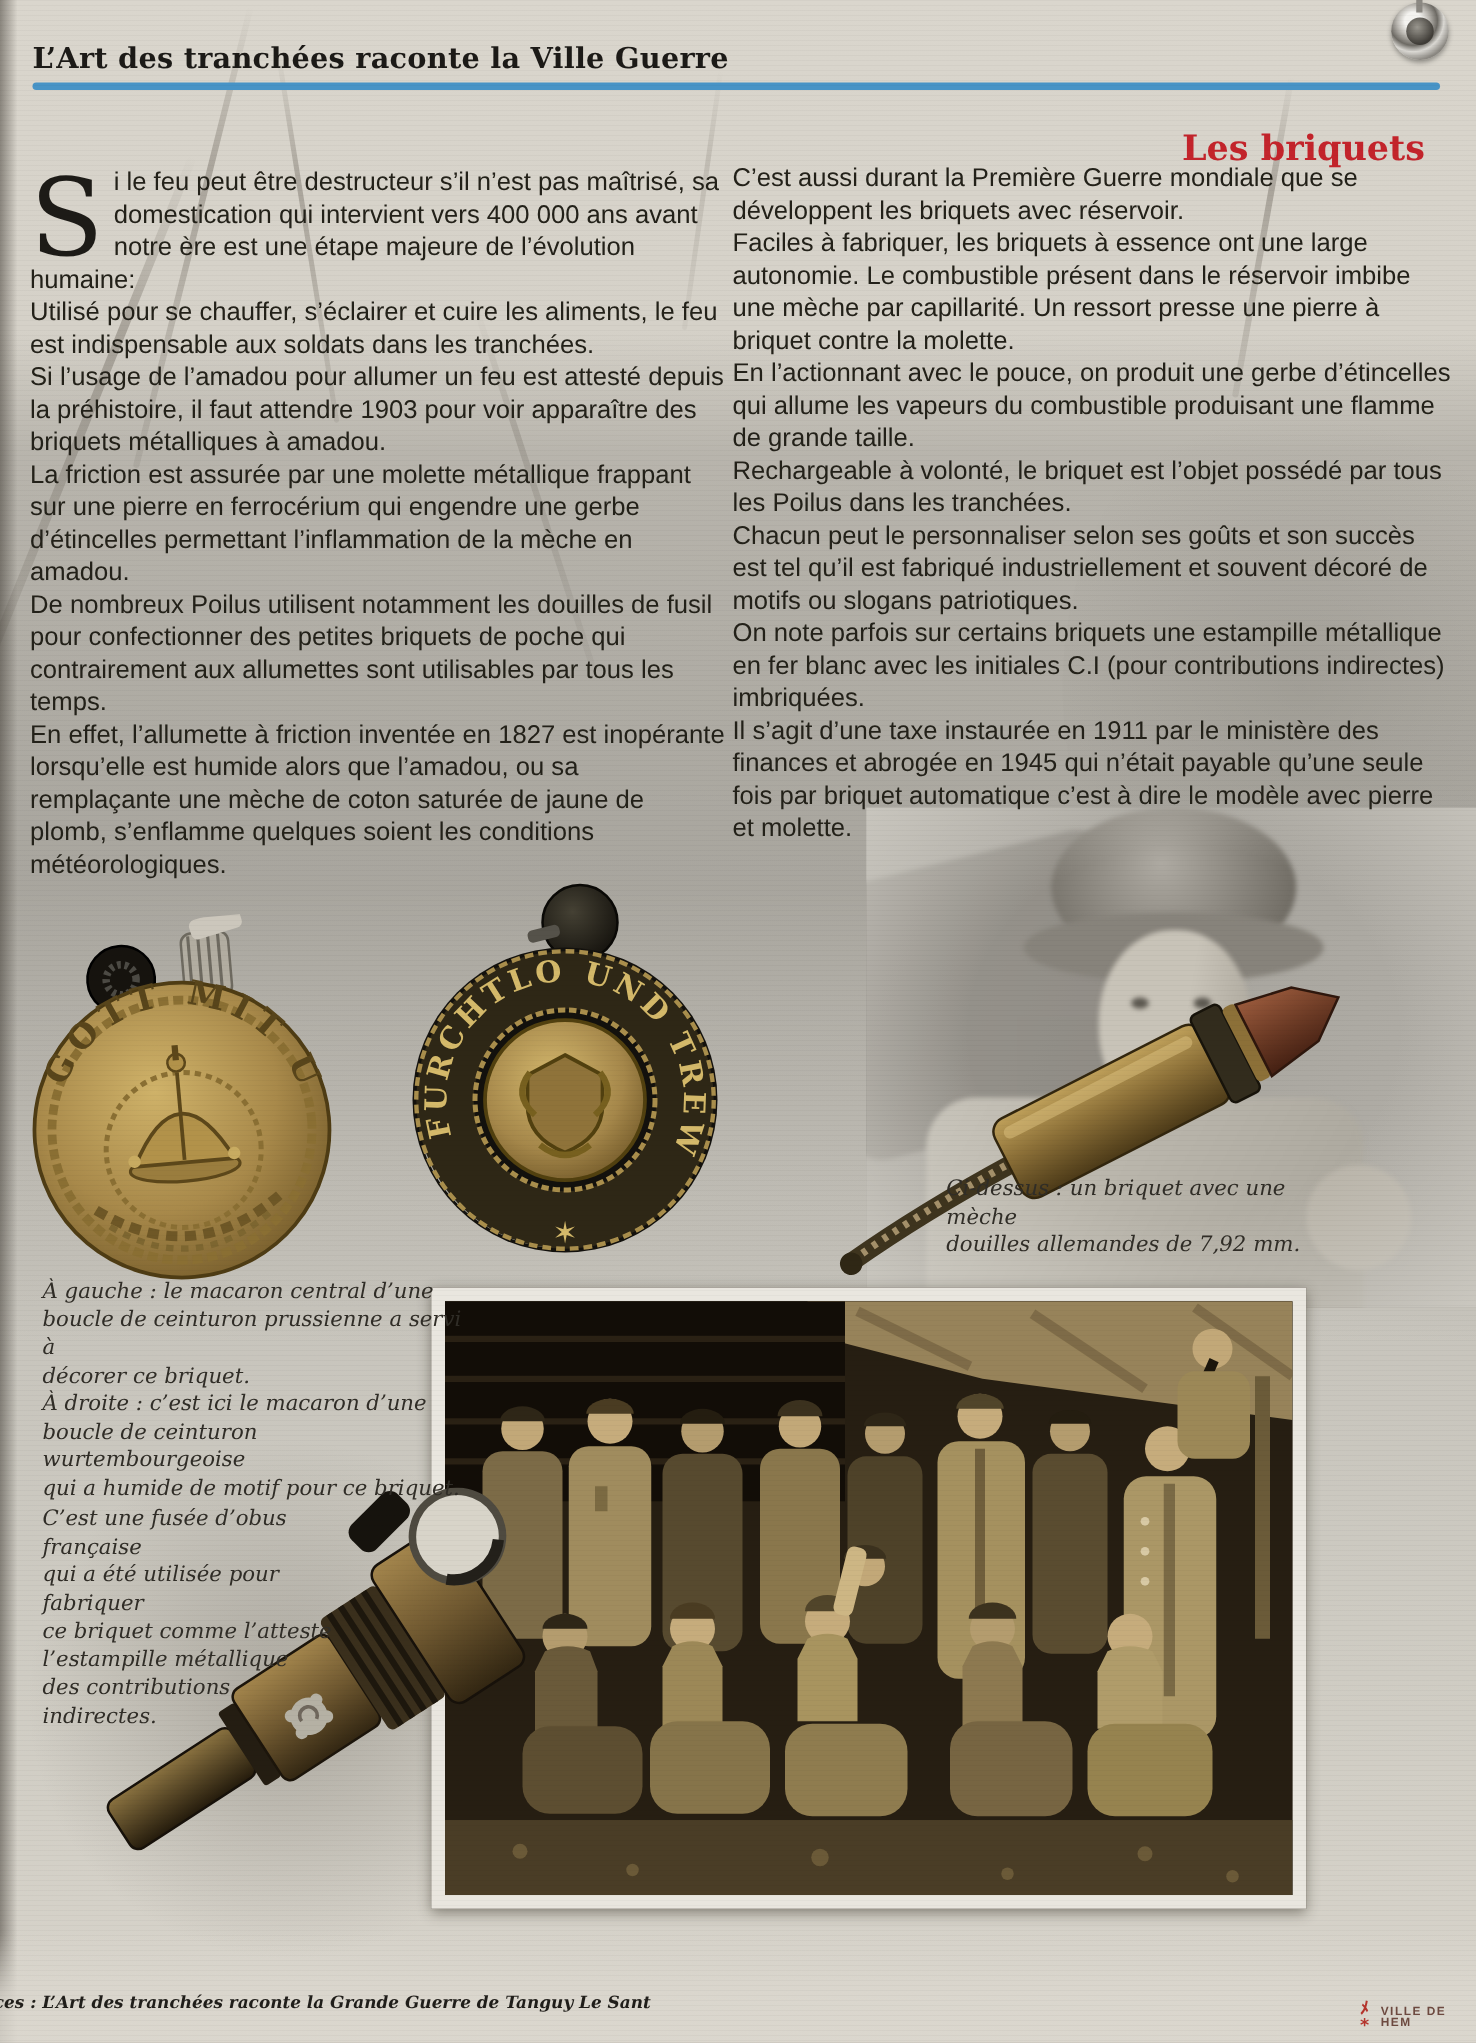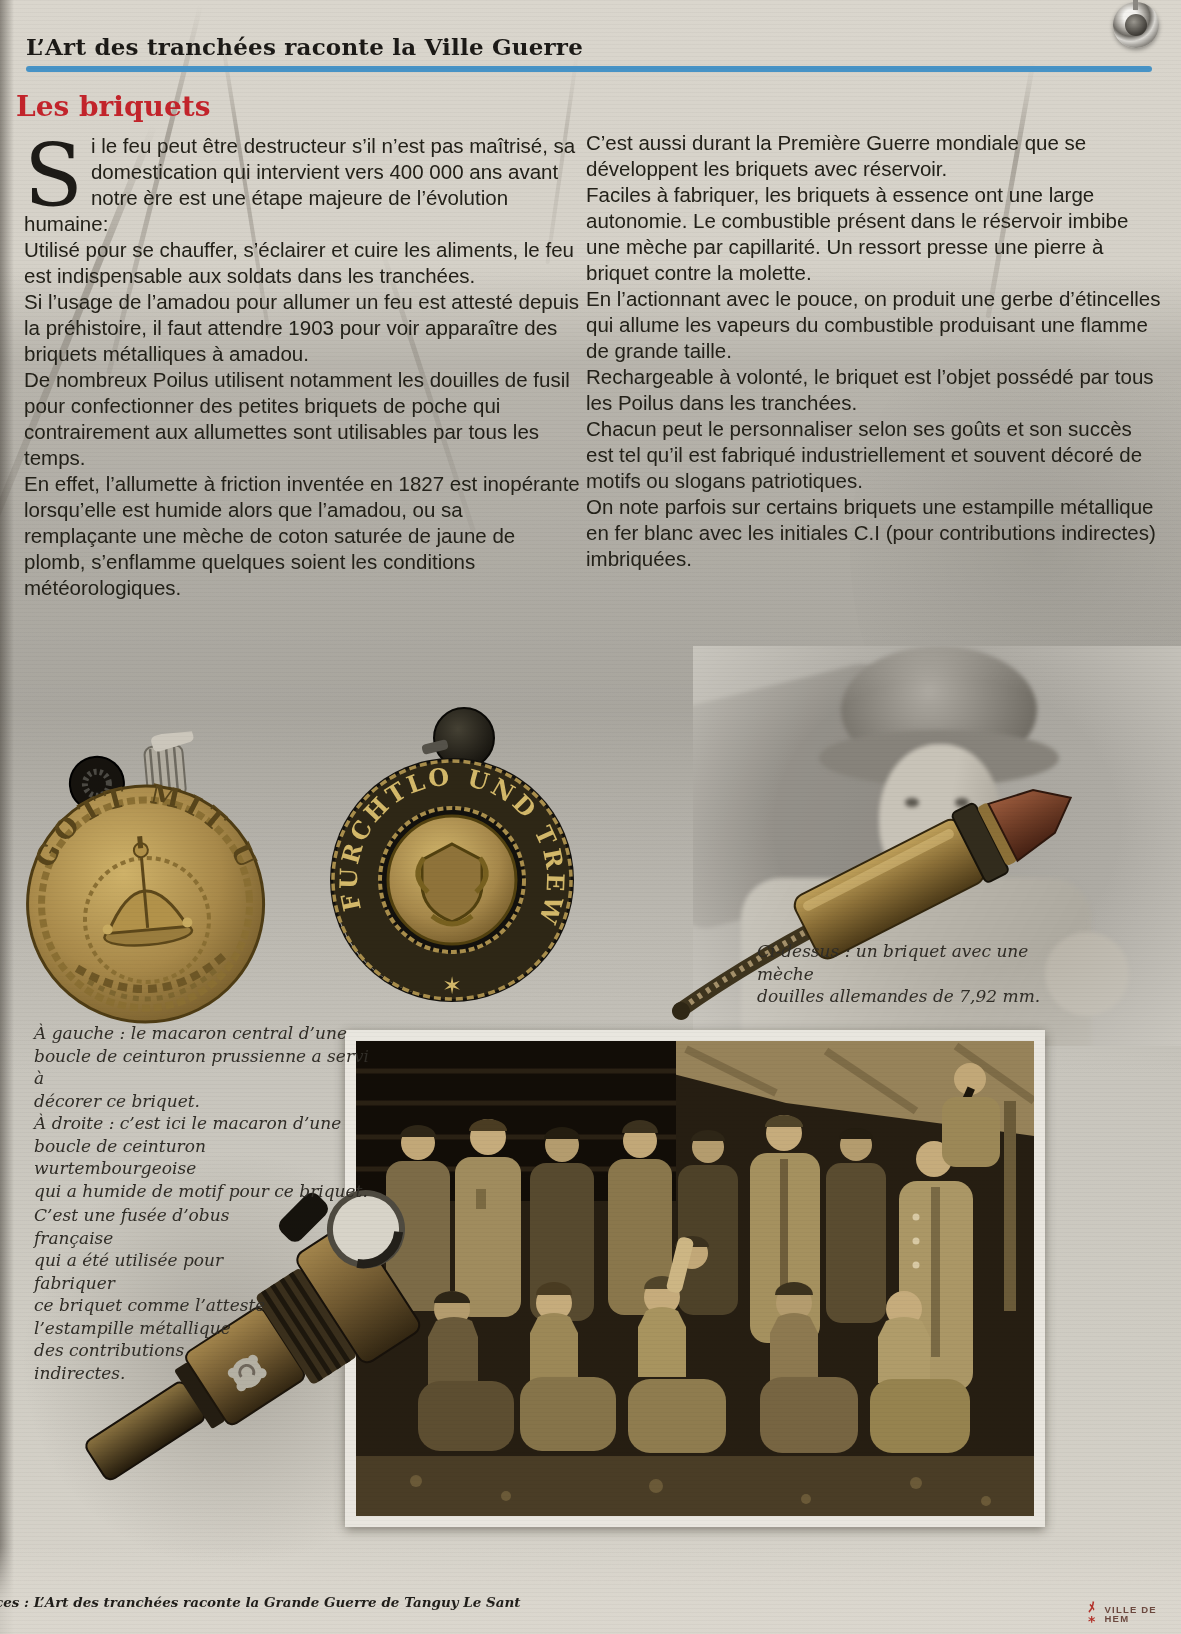--- a/index.html
+++ b/index.html
@@ -23,22 +23,22 @@
   .grommet{position:absolute;left:1113px;top:2px;width:46px;height:46px;border-radius:50%;z-index:20;
         background:radial-gradient(circle at 38% 32%,#f4f3f0 0 16%,#bcb9b3 30%,#6d6a64 46%,#dad8d3 58%,#8d8a84 74%,#57544f 100%);
         box-shadow:0 2px 4px rgba(0,0,0,.35);}
   .grommet .hole{position:absolute;left:12px;top:12px;width:22px;height:22px;border-radius:50%;
         background:radial-gradient(circle at 40% 35%,#9a978f,#3f3c37 70%);}
   .grommet .wire{position:absolute;left:20px;top:-4px;width:5px;height:12px;background:#8b8882;}
   
   .title{position:absolute;left:26px;top:18px;z-index:10;color:#1c1a17;
         font:600 23px/1.2 "DejaVu Serif",serif;letter-spacing:.2px;}
   .rule{position:absolute;left:26px;top:66px;width:1126px;height:6px;border-radius:3px;z-index:10;}
-  .heading{position:absolute;left:0;top:92px;width:1140px;text-align:left;z-index:10;
-        font:bold 28px/1.1 "DejaVu Serif",serif;padding-left:16px;}
+  .heading{position:absolute;left:0;top:104px;width:1140px;text-align:right;z-index:10;
+        font:bold 28px/1.1 "DejaVu Serif",serif;}
   
   .col{position:absolute;z-index:8;color:#232119;font:20.5px/26px "Liberation Sans",sans-serif;}
   .col p{margin:0;}
   .col-left{left:24px;top:133px;width:556px;}
   .col-right{left:586px;top:130px;width:578px;}
   .dropcap{float:left;font:86px/72px "DejaVu Serif",serif;color:#1d1b17;padding:6px 8px 0 0;}
   
   .cap{position:absolute;z-index:12;color:#302d27;font:italic 17px/22.5px "DejaVu Serif",serif;}
   
   .soldier{position:absolute;left:693px;top:646px;width:488px;height:400px;z-index:3;overflow:hidden;
@@ -79,31 +79,33 @@
   </div>
 
   <h1 class="title">L’Art des tranchées raconte la Ville Guerre</h1>
   <div class="rule" style="background:#4793c6;"></div>
   <h2 class="heading" style="color:#c3242b;margin:0;">Les briquets</h2>
 
   <div class="col col-left">
     <p><span class="dropcap">S</span><span>i le feu peut être destructeur s’il n’est pas maîtrisé, sa domestication qui intervient vers 400 000 ans avant notre ère est une étape majeure de l’évolution humaine:</span></p>
     <p>Utilisé pour se chauffer, s’éclairer et cuire les aliments, le feu est indispensable aux soldats dans les tranchées.</p>
     <p>Si l’usage de l’amadou pour allumer un feu est attesté depuis la préhistoire, il faut attendre 1903 pour voir apparaître des briquets métalliques à amadou.</p>
+    <p>La friction est assurée par une molette métallique frappant sur une pierre en ferrocérium qui engendre une gerbe d’étincelles permettant l’inflammation de la mèche en amadou.</p>
     <p>De nombreux Poilus utilisent notamment les douilles de fusil pour confectionner des petites briquets de poche qui contrairement aux allumettes sont utilisables par tous les temps.</p>
     <p>En effet, l’allumette à friction inventée en 1827 est inopérante lorsqu’elle est humide alors que l’amadou, ou sa remplaçante une mèche de coton saturée de jaune de plomb, s’enflamme quelques soient les conditions météorologiques.</p>
   </div>
 
   <div class="col col-right">
     <p>C’est aussi durant la Première Guerre mondiale que se développent les briquets avec réservoir.</p>
     <p>Faciles à fabriquer, les briquets à essence ont une large autonomie. Le combustible présent dans le réservoir imbibe une mèche par capillarité. Un ressort presse une pierre à briquet contre la molette.</p>
     <p>En l’actionnant avec le pouce, on produit une gerbe d’étincelles qui allume les vapeurs du combustible produisant une flamme de grande taille.</p>
     <p>Rechargeable à volonté, le briquet est l’objet possédé par tous les Poilus dans les tranchées.</p>
     <p>Chacun peut le personnaliser selon ses goûts et son succès est tel qu’il est fabriqué industriellement et souvent décoré de motifs ou slogans patriotiques.</p>
     <p>On note parfois sur certains briquets une estampille métallique en fer blanc avec les initiales C.I (pour contributions indirectes) imbriquées.</p>
+    <p>Il s’agit d’une taxe instaurée en 1911 par le ministère des finances et abrogée en 1945 qui n’était payable qu’une seule fois par briquet automatique c’est à dire le modèle avec pierre et molette.</p>
   </div>
 
   <div class="soldier">
     <div class="ph" style="left:-40px;top:40px;width:260px;height:220px;background:#75716a;opacity:.45;transform:rotate(-14deg);border-radius:30px;"></div>
     <div class="ph" style="left:148px;top:0;width:196px;height:128px;border-radius:50%;background:radial-gradient(circle at 45% 35%,#aeaaa2,#716d65 80%);"></div>
     <div class="ph" style="left:126px;top:84px;width:240px;height:56px;border-radius:50%;background:#87837b;"></div>
     <div class="ph" style="left:186px;top:98px;width:122px;height:152px;border-radius:48%;background:linear-gradient(100deg,#c8c3b8 55%,#a9a499 100%);"></div>
     <div class="ph" style="left:212px;top:152px;width:14px;height:9px;border-radius:50%;background:#5b574f;"></div>
     <div class="ph" style="left:262px;top:152px;width:14px;height:9px;border-radius:50%;background:#5b574f;"></div>
     <div class="ph" style="left:216px;top:196px;width:60px;height:15px;border-radius:45%;background:#57534b;"></div>

